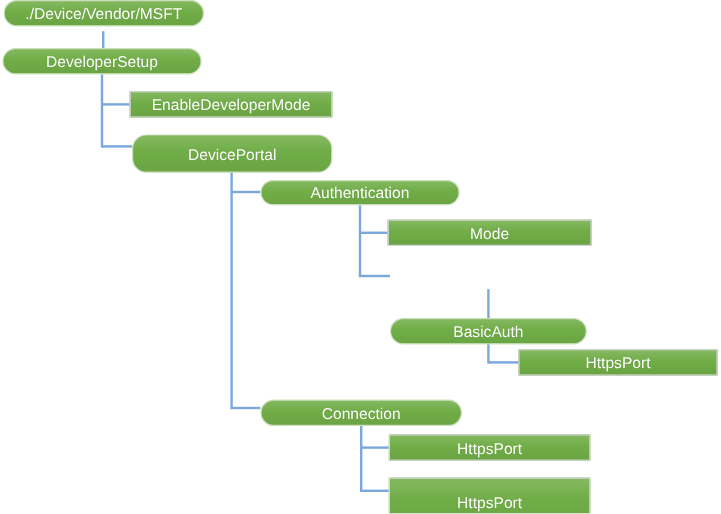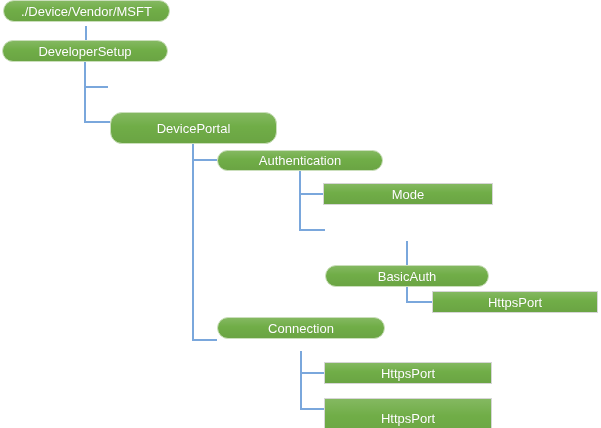--- a/index.html
+++ b/index.html
@@ -53,21 +53,22 @@
     <div class="connector" style="background: rgb(122, 167, 220); left: 300px; top: 193px; width: 23px; height: 2px;"></div>
     <div class="connector" style="background: rgb(122, 167, 220); left: 300px; top: 229px; width: 25px; height: 2px;"></div>
     <div class="connector" style="background: rgb(122, 167, 220); left: 406px; top: 241px; width: 2px; height: 62px;"></div>
     <div class="connector" style="background: rgb(122, 167, 220); left: 407px; top: 266px; width: 25px; height: 2px;"></div>
     <div class="connector" style="background: rgb(122, 167, 220); left: 407px; top: 301px; width: 25px; height: 2px;"></div>
     <div class="connector" style="background: rgb(122, 167, 220); left: 300px; top: 351px; width: 2px; height: 59px;"></div>
     <div class="connector" style="background: rgb(122, 167, 220); left: 301px; top: 372px; width: 23px; height: 2px;"></div>
     <div class="connector" style="background: rgb(122, 167, 220); left: 301px; top: 408px; width: 23px; height: 2px;"></div>
     <div class="node pill" style="left: 3px; top: 0; width: 167px; height: 22px; background-color: rgb(112, 173, 71); color: rgb(255, 255, 255); border: 1px solid rgb(203, 223, 188);">./Device/Vendor/MSFT</div>
     <div class="node pill" style="left: 2px; top: 40px; width: 166px; height: 22px; background-color: rgb(112, 173, 71); color: rgb(255, 255, 255); border: 1px solid rgb(203, 223, 188);">DeveloperSetup</div>
+    <div class="node rect" style="left: 108px; top: 76px; width: 169px; height: 22px; background-color: rgb(112, 173, 71); color: rgb(255, 255, 255); border: 1px solid rgb(214, 214, 214);">EnableDeveloperMode</div>
     <div class="node pill" style="left: 110px; top: 112px; width: 167px; height: 32px; background-color: rgb(112, 173, 71); color: rgb(255, 255, 255); border: 1px solid rgb(203, 223, 188);">DevicePortal</div>
     <div class="node pill" style="left: 217px; top: 150px; width: 166px; height: 21px; background-color: rgb(112, 173, 71); color: rgb(255, 255, 255); border: 1px solid rgb(203, 223, 188);">Authentication</div>
     <div class="node rect" style="left: 323px; top: 183px; width: 170px; height: 22px; background-color: rgb(112, 173, 71); color: rgb(255, 255, 255); border: 1px solid rgb(214, 214, 214);">Mode</div>
     <div class="node pill" style="left: 325px; top: 219px; width: 164px; height: 22px; background-color: rgb(112, 173, 71); color: rgb(255, 255, 255); border: 1px solid rgb(203, 223, 188); margin-top: 46px;">BasicAuth</div>
     <div class="node rect" style="left: 432px; top: 291px; width: 166px; height: 22px; background-color: rgb(112, 173, 71); color: rgb(255, 255, 255); border: 1px solid rgb(214, 214, 214);">HttpsPort</div>
-    <div class="node pill" style="left: 217px; top: 317px; width: 168px; height: 22px; background-color: rgb(112, 173, 71); color: rgb(255, 255, 255); border: 1px solid rgb(203, 223, 188);">Connection</div>
+    <div class="node pill" style="left: 217px; top: 333px; width: 168px; height: 22px; background-color: rgb(112, 173, 71); color: rgb(255, 255, 255); border: 1px solid rgb(203, 223, 188);">Connection</div>
     <div class="node rect" style="left: 324px; top: 362px; width: 168px; height: 22px; background-color: rgb(112, 173, 71); color: rgb(255, 255, 255); border: 1px solid rgb(214, 214, 214);">HttpsPort</div>
     <div class="node rect" style="left: 324px; top: 398px; width: 168px; height: 40px; background-color: rgb(112, 173, 71); color: rgb(255, 255, 255); border: 1px solid rgb(214, 214, 214);">HttpsPort</div>
   </div>
 
 </body></html>

